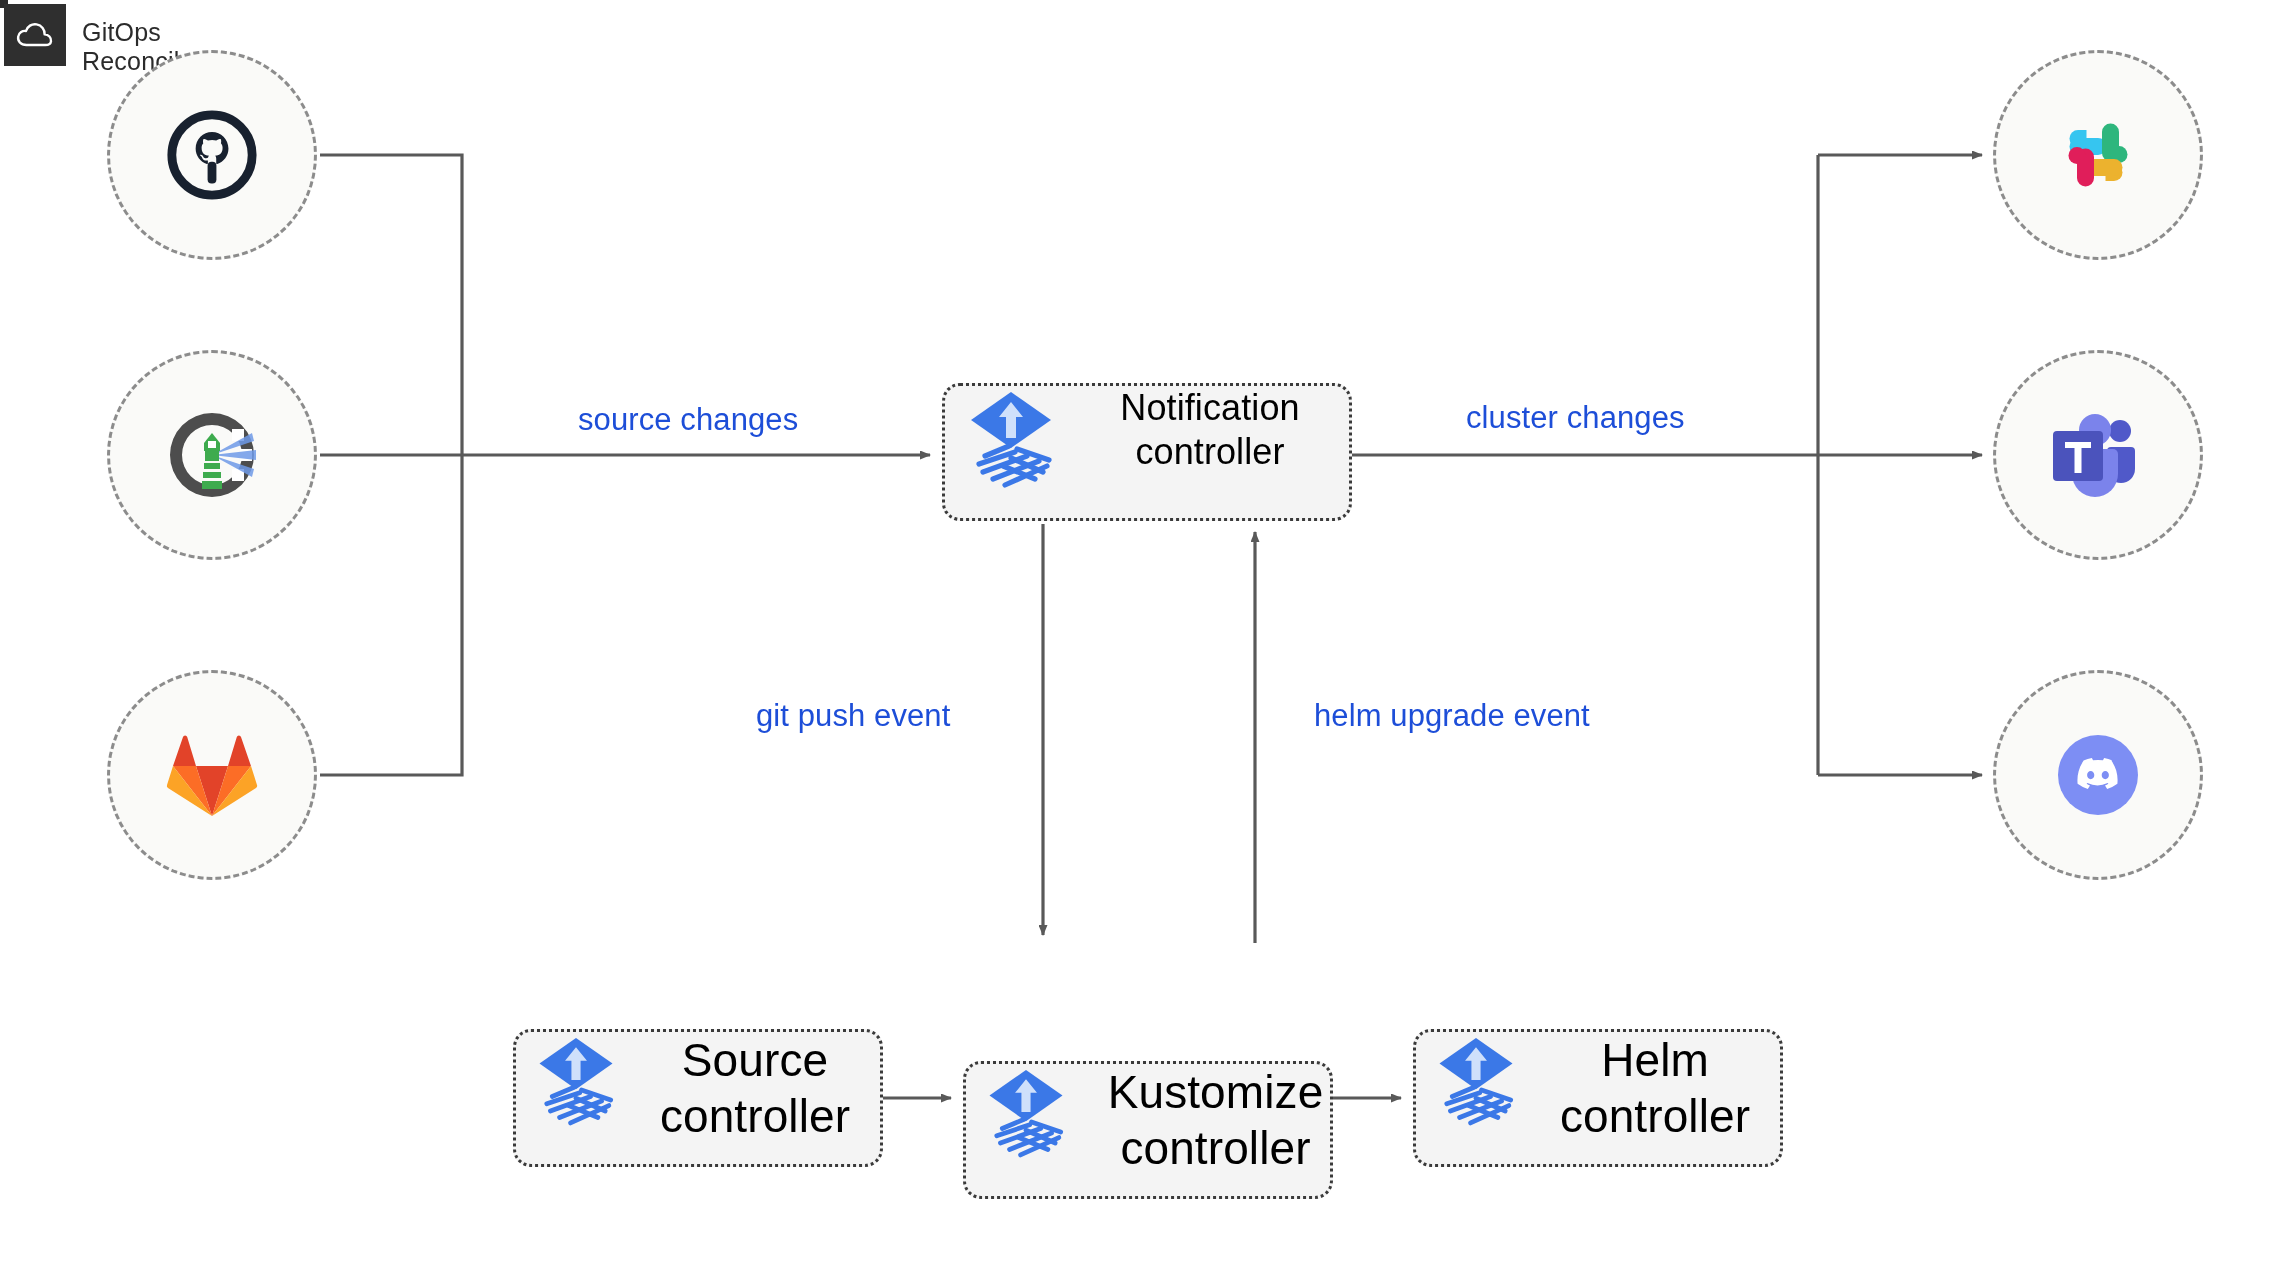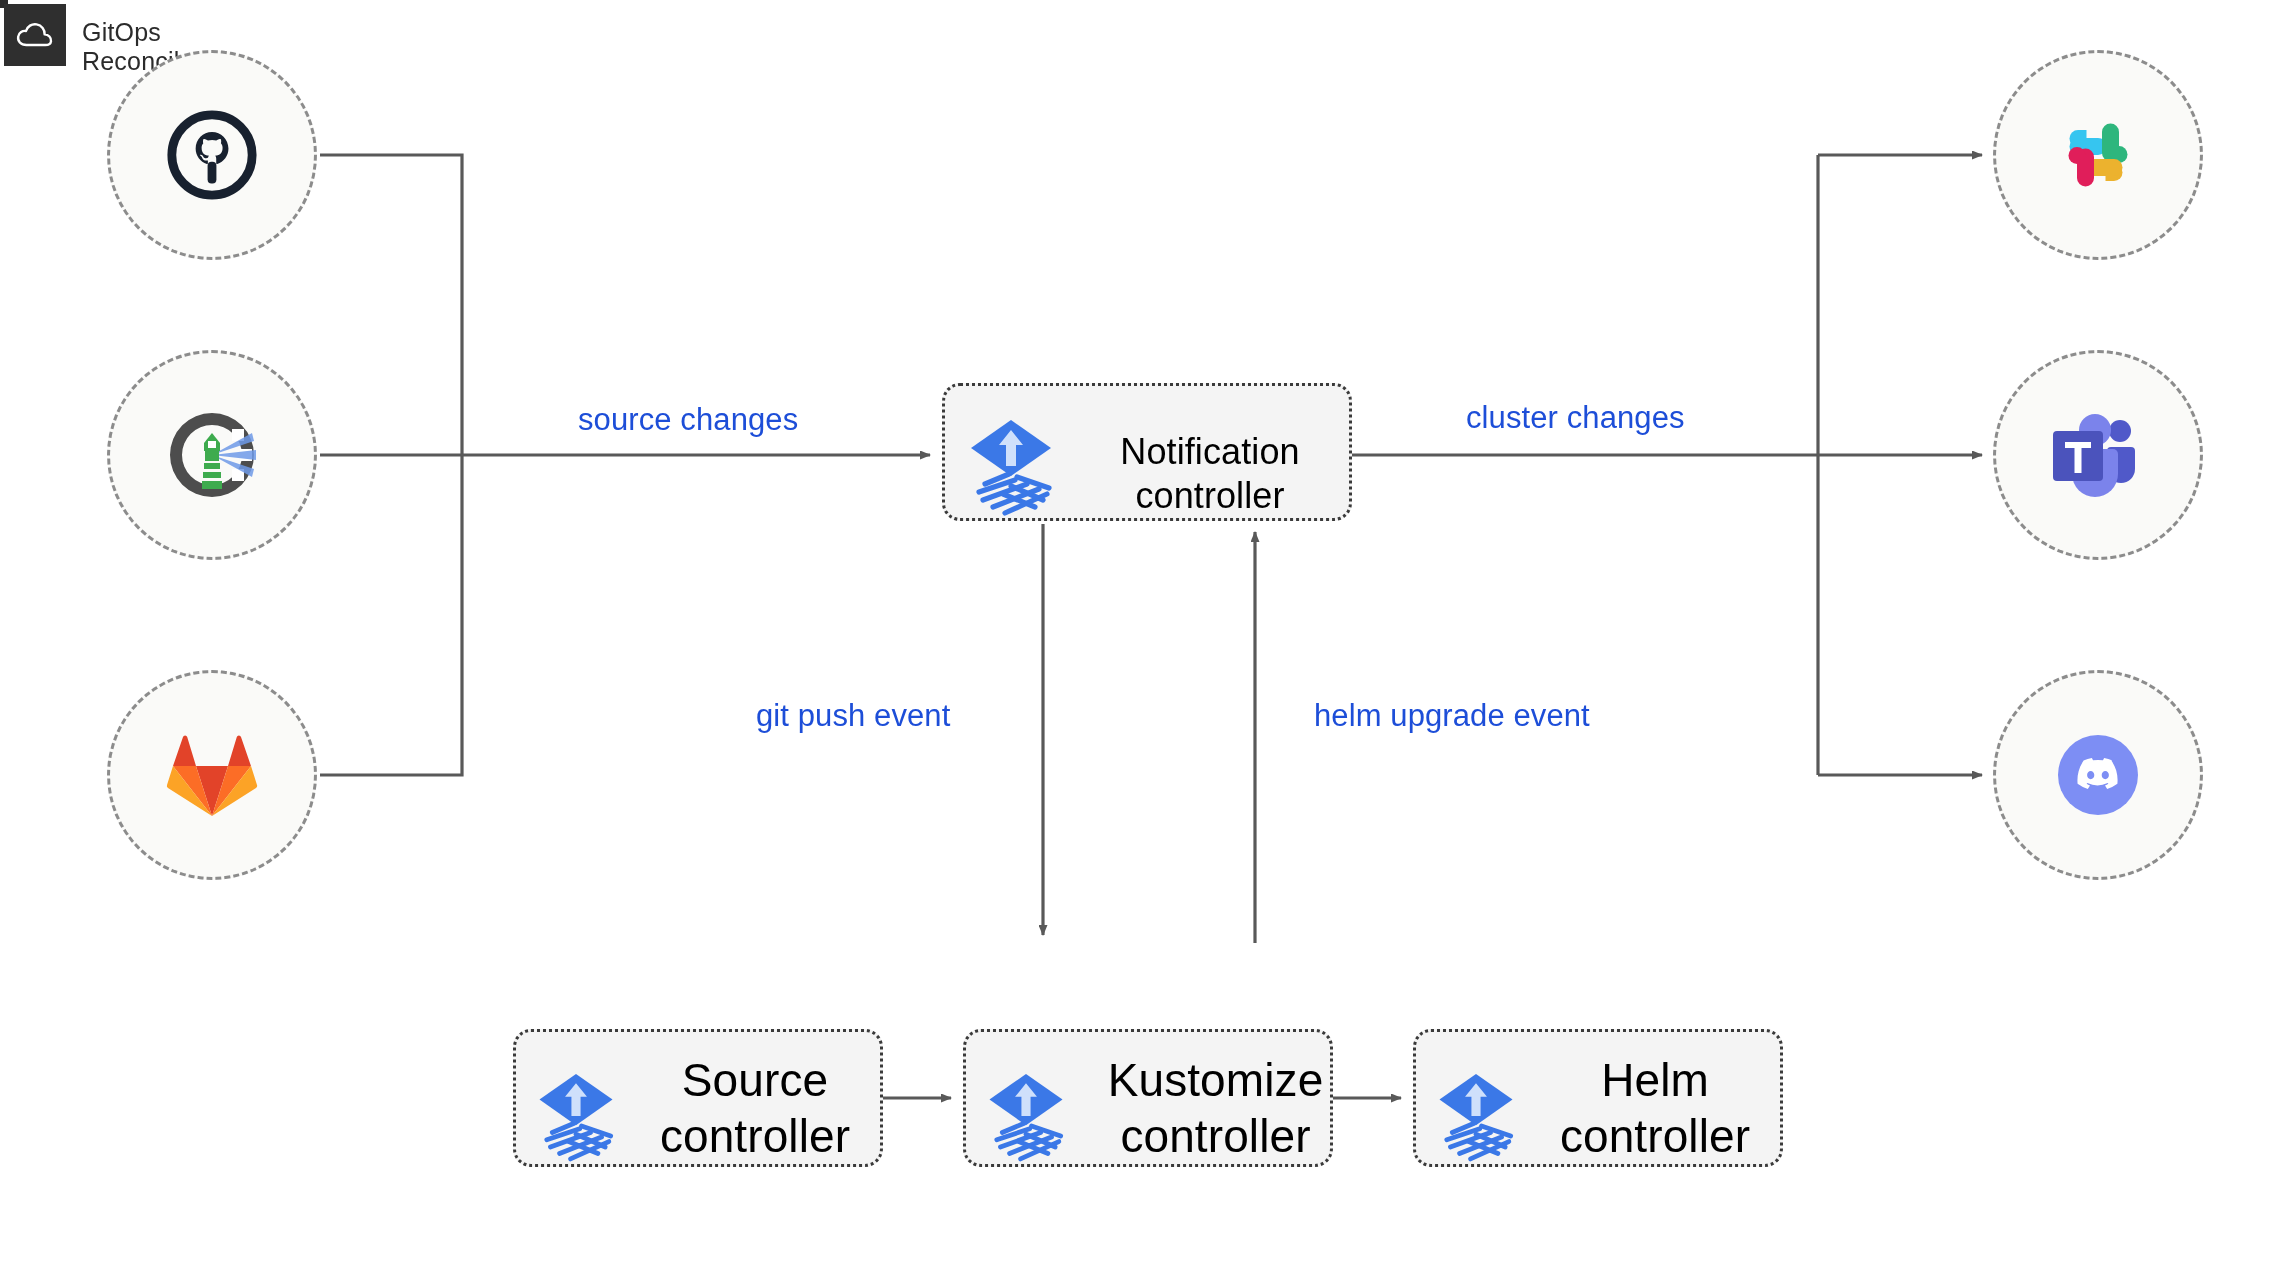--- a/index.html
+++ b/index.html
@@ -12,21 +12,21 @@
     background:#fafaf8;border:3px dashed #8c8c8c;
     display:flex;align-items:center;justify-content:center;
     box-sizing:border-box;
   }
   .node-circle svg{display:block;}
 
   
   .ctrl-box{
     position:absolute;box-sizing:border-box;
     background:#f4f4f4;border:3px dotted #3a3a3a;border-radius:18px;
-    display:flex;align-items:flex-end;
+    display:flex;align-items:flex-start;
   }
   .ctrl-logo{flex:0 0 auto;display:flex;align-items:center;justify-content:center;}
   .ctrl-label{
     flex:1 1 auto;text-align:center;color:#000;
     font-size:46px;line-height:1.22;letter-spacing:.1px;
     white-space:pre-line;padding-right:6px;
   }
   .ctrl-label.big{font-size:36px;}
 
   
@@ -220,21 +220,21 @@
             <path d="M52 63 L84 74"></path>
           <path d="M46 72 L78 86"></path>
             <path d="M38 80 L70 93"></path>
         </g>
       </svg>
     </div>
     <div class="ctrl-label">Source
 controller</div>
   </div>
 
-  <div class="ctrl-box" style="left:963px;top:1029px;width:370px;height:138px;gap:21px;">
+  <div class="ctrl-box" style="left:963px;top:1061px;width:370px;height:138px;gap:21px;">
     <div class="ctrl-logo" style="width:120px;">
       <svg width="84" height="96" viewBox="0 0 92 104">
         <path fill="#3b78e7" d="M46 6 L86 34 L46 62 L6 34 Z"></path>
         <path fill="#cfe0fb" d="M46 16 L58 31 H51 V52 H41 V31 H34 Z"></path>
         <g stroke="#3b78e7" stroke-width="5.2" stroke-linecap="round" fill="none">
           <path d="M20 70 L44 60"></path>
             <path d="M14 78 L50 66"></path>
             <path d="M18 86 L62 70"></path>
           <path d="M28 93 L74 75"></path>
             <path d="M40 99 L82 80"></path>

